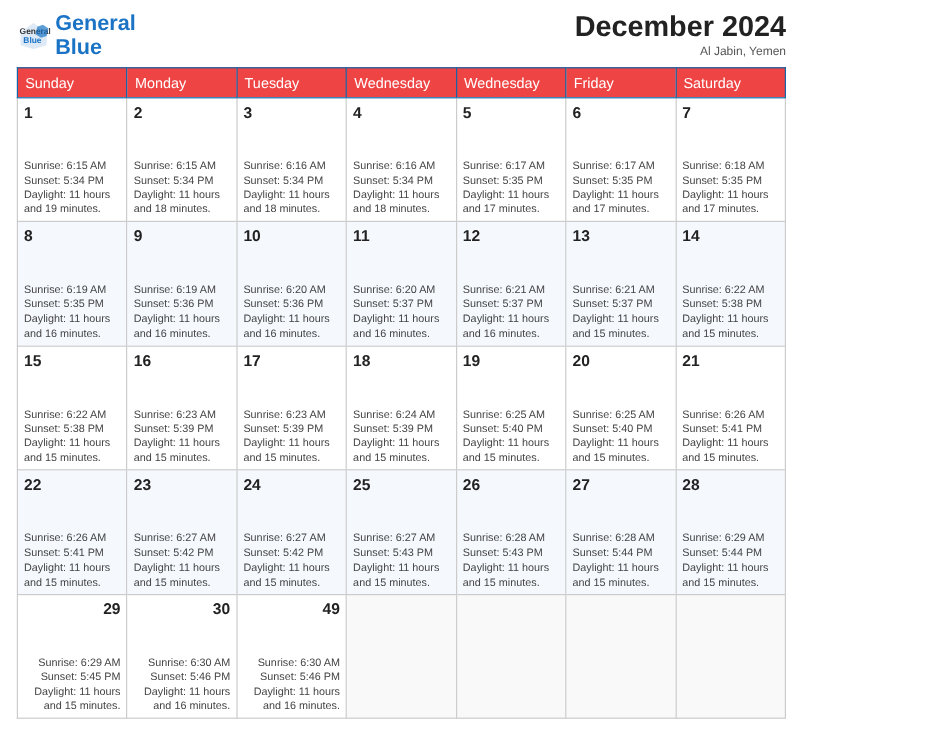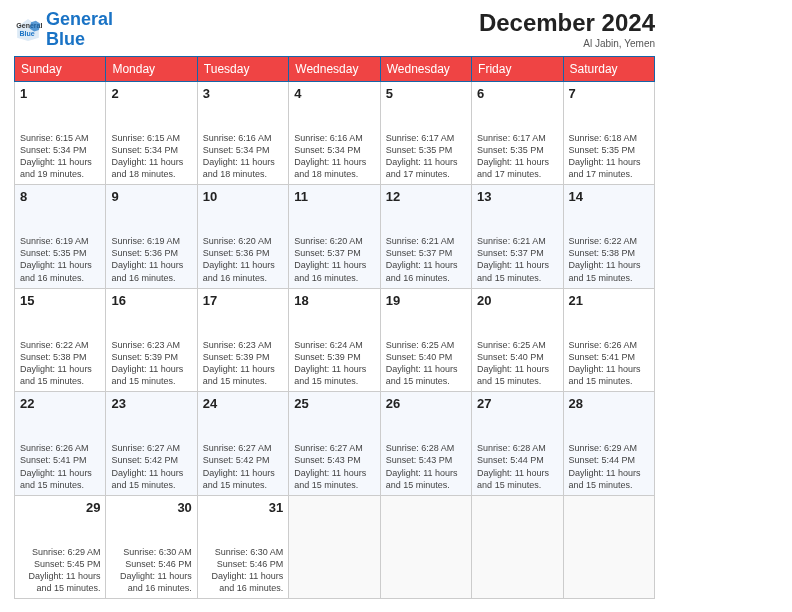--- a/index.html
+++ b/index.html
@@ -353,21 +353,21 @@
 and 15 minutes.</div>
           </td>
           <td>
             <span class="day-num">30</span>
             <div class="day-detail" style="white-space: pre-line;">Sunrise: 6:30 AM
 Sunset: 5:46 PM
 Daylight: 11 hours
 and 16 minutes.</div>
           </td>
           <td>
-            <span class="day-num">31</span>
+            <span class="day-num">49</span>
             <div class="day-detail" style="white-space: pre-line;">Sunrise: 6:30 AM
 Sunset: 5:46 PM
 Daylight: 11 hours
 and 16 minutes.</div>
           </td>
           <td class="empty"></td>
           <td class="empty"></td>
           <td class="empty"></td>
           <td class="empty"></td>
         </tr>

